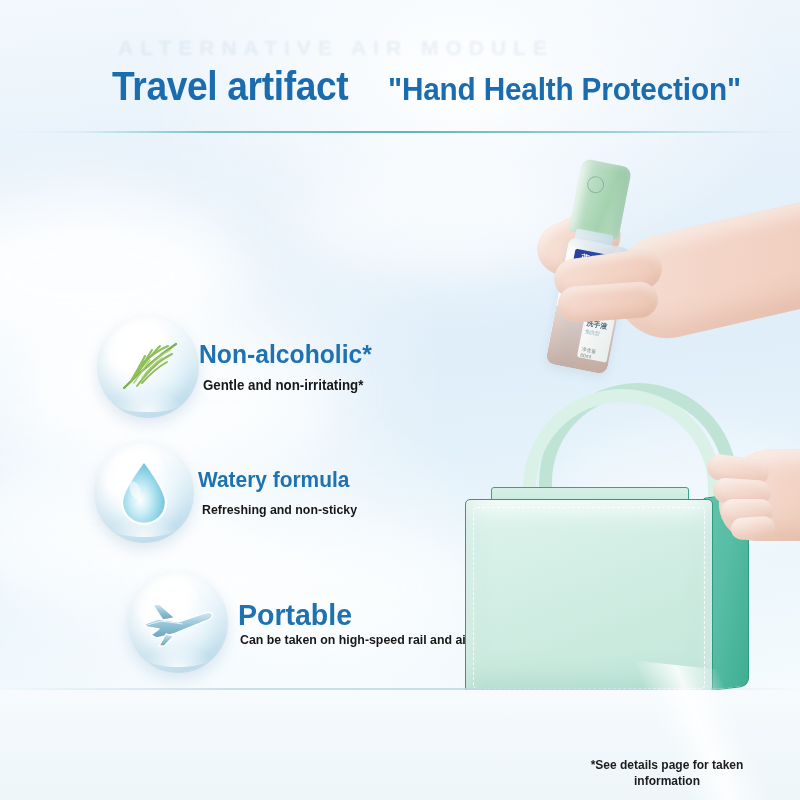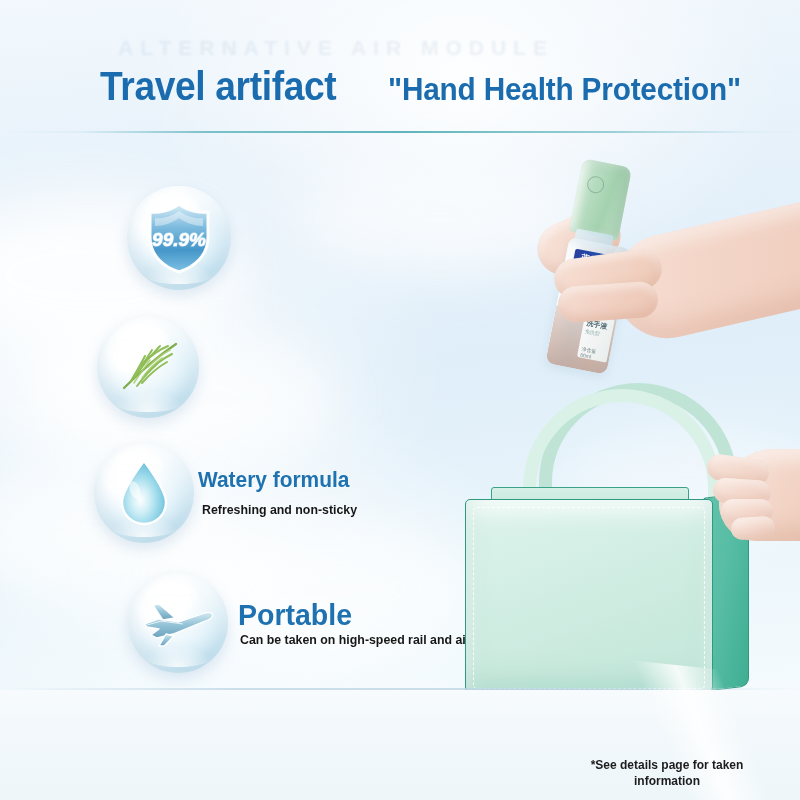--- a/index.html
+++ b/index.html
@@ -23,21 +23,21 @@
 
   
   .ghost{
     position:absolute;left:118px;top:36px;width:600px;height:26px;
     font-size:21px;font-weight:700;letter-spacing:7px;
     color:rgba(150,175,200,.16);white-space:nowrap;overflow:hidden;
     filter:blur(1.1px);
   }
 
   
-  .title-row{position:absolute;left:100px;top:64px;display:flex;align-items:baseline;gap:34px;white-space:nowrap;}
+  .title-row{position:absolute;left:112px;top:64px;display:flex;align-items:baseline;gap:22px;white-space:nowrap;}
   .title-main{
     font-size:40px;font-weight:700;color:#1b6cae;letter-spacing:-.4px;
     transform:scaleX(.93);transform-origin:left center;
   }
   .title-quote{
     font-size:32px;font-weight:700;color:#1b6cae;letter-spacing:-.2px;
     transform:scaleX(.93);transform-origin:left center;
   }
 
   .divider{
@@ -230,35 +230,20 @@
 
   <div class="ghost">ALTERNATIVE  AIR  MODULE</div>
 
   <div class="title-row">
     <span class="title-main">Travel artifact</span>
     <span class="title-quote">"Hand Health Protection"</span>
   </div>
   <div class="divider"></div>
 
   <div class="feature" id="f1">
-    <div class="bubble">
-      <svg class="bub-ico" width="72" height="74" viewBox="0 0 72 74">
-        <defs>
-          <linearGradient id="shg" x1="0" y1="0" x2="0" y2="1">
-            <stop offset="0%" stop-color="#d6ecf7"></stop>
-              <stop offset="34%" stop-color="#79b9dd"></stop>
-            <stop offset="68%" stop-color="#3f93c8"></stop>
-              <stop offset="100%" stop-color="#7cc0e4"></stop>
-          </linearGradient>
-        </defs>
-        <path d="M36 3 C27 10 15 12 7 11 L7 36 C7 55 21 66 36 71 C51 66 65 55 65 36 L65 11 C57 12 45 10 36 3 Z" fill="url(#shg)" stroke="#ffffff" stroke-width="3" stroke-linejoin="round" opacity=".96"></path>
-        <path d="M36 10 C28 16 18 18 12 17 L12 25 C20 25 29 22 36 17 C43 22 52 25 60 25 L60 17 C54 18 44 16 36 10 Z" fill="#ffffff" opacity=".40"></path>
-        <text x="36" y="45" text-anchor="middle" font-family="Liberation Sans, sans-serif" font-size="19" font-weight="700" font-style="italic" fill="#ffffff" stroke="#cfe6f3" stroke-width="1.1" paint-order="stroke">99.9%</text>
-      </svg>
-    </div>
   </div>
 
   <div class="feature" id="f2">
     <div class="bubble">
       <svg class="bub-ico" width="76" height="66" viewBox="0 0 76 66">
         <g stroke="#7fae4e" stroke-width="2.3" stroke-linecap="round" fill="none">
           <path d="M66 10 C48 22 32 36 14 54"></path>
         </g>
         <g stroke="#8fbe57" stroke-width="2" stroke-linecap="round" fill="none">
           <path d="M58 12 C48 16 40 22 31 31"></path>
@@ -269,20 +254,24 @@
           <path d="M47 30 C40 36 33 44 27 52"></path>
           <path d="M35 22 C31 30 26 38 21 47"></path>
         </g>
         <g stroke="#a6cf6d" stroke-width="1.5" stroke-linecap="round" fill="none" opacity=".9">
           <path d="M60 16 C52 20 45 26 38 33"></path>
           <path d="M52 24 C45 29 38 36 32 44"></path>
           <path d="M40 26 C35 33 29 41 24 49"></path>
         </g>
       </svg>
     </div>
+    <div class="ftext">
+      <div class="fhead">Non-alcoholic*</div>
+      <div class="fsub">Gentle and non-irritating*</div>
+    </div>
   </div>
 
   <div class="feature" id="f3">
     <div class="bubble">
       <svg class="bub-ico" width="56" height="70" viewBox="0 0 56 70">
         <defs>
           <radialGradient id="dg" cx="42%" cy="62%" r="62%">
             <stop offset="0%" stop-color="#ffffff"></stop>
               <stop offset="34%" stop-color="#cdeef6"></stop>
             <stop offset="70%" stop-color="#8fd4e8"></stop>

